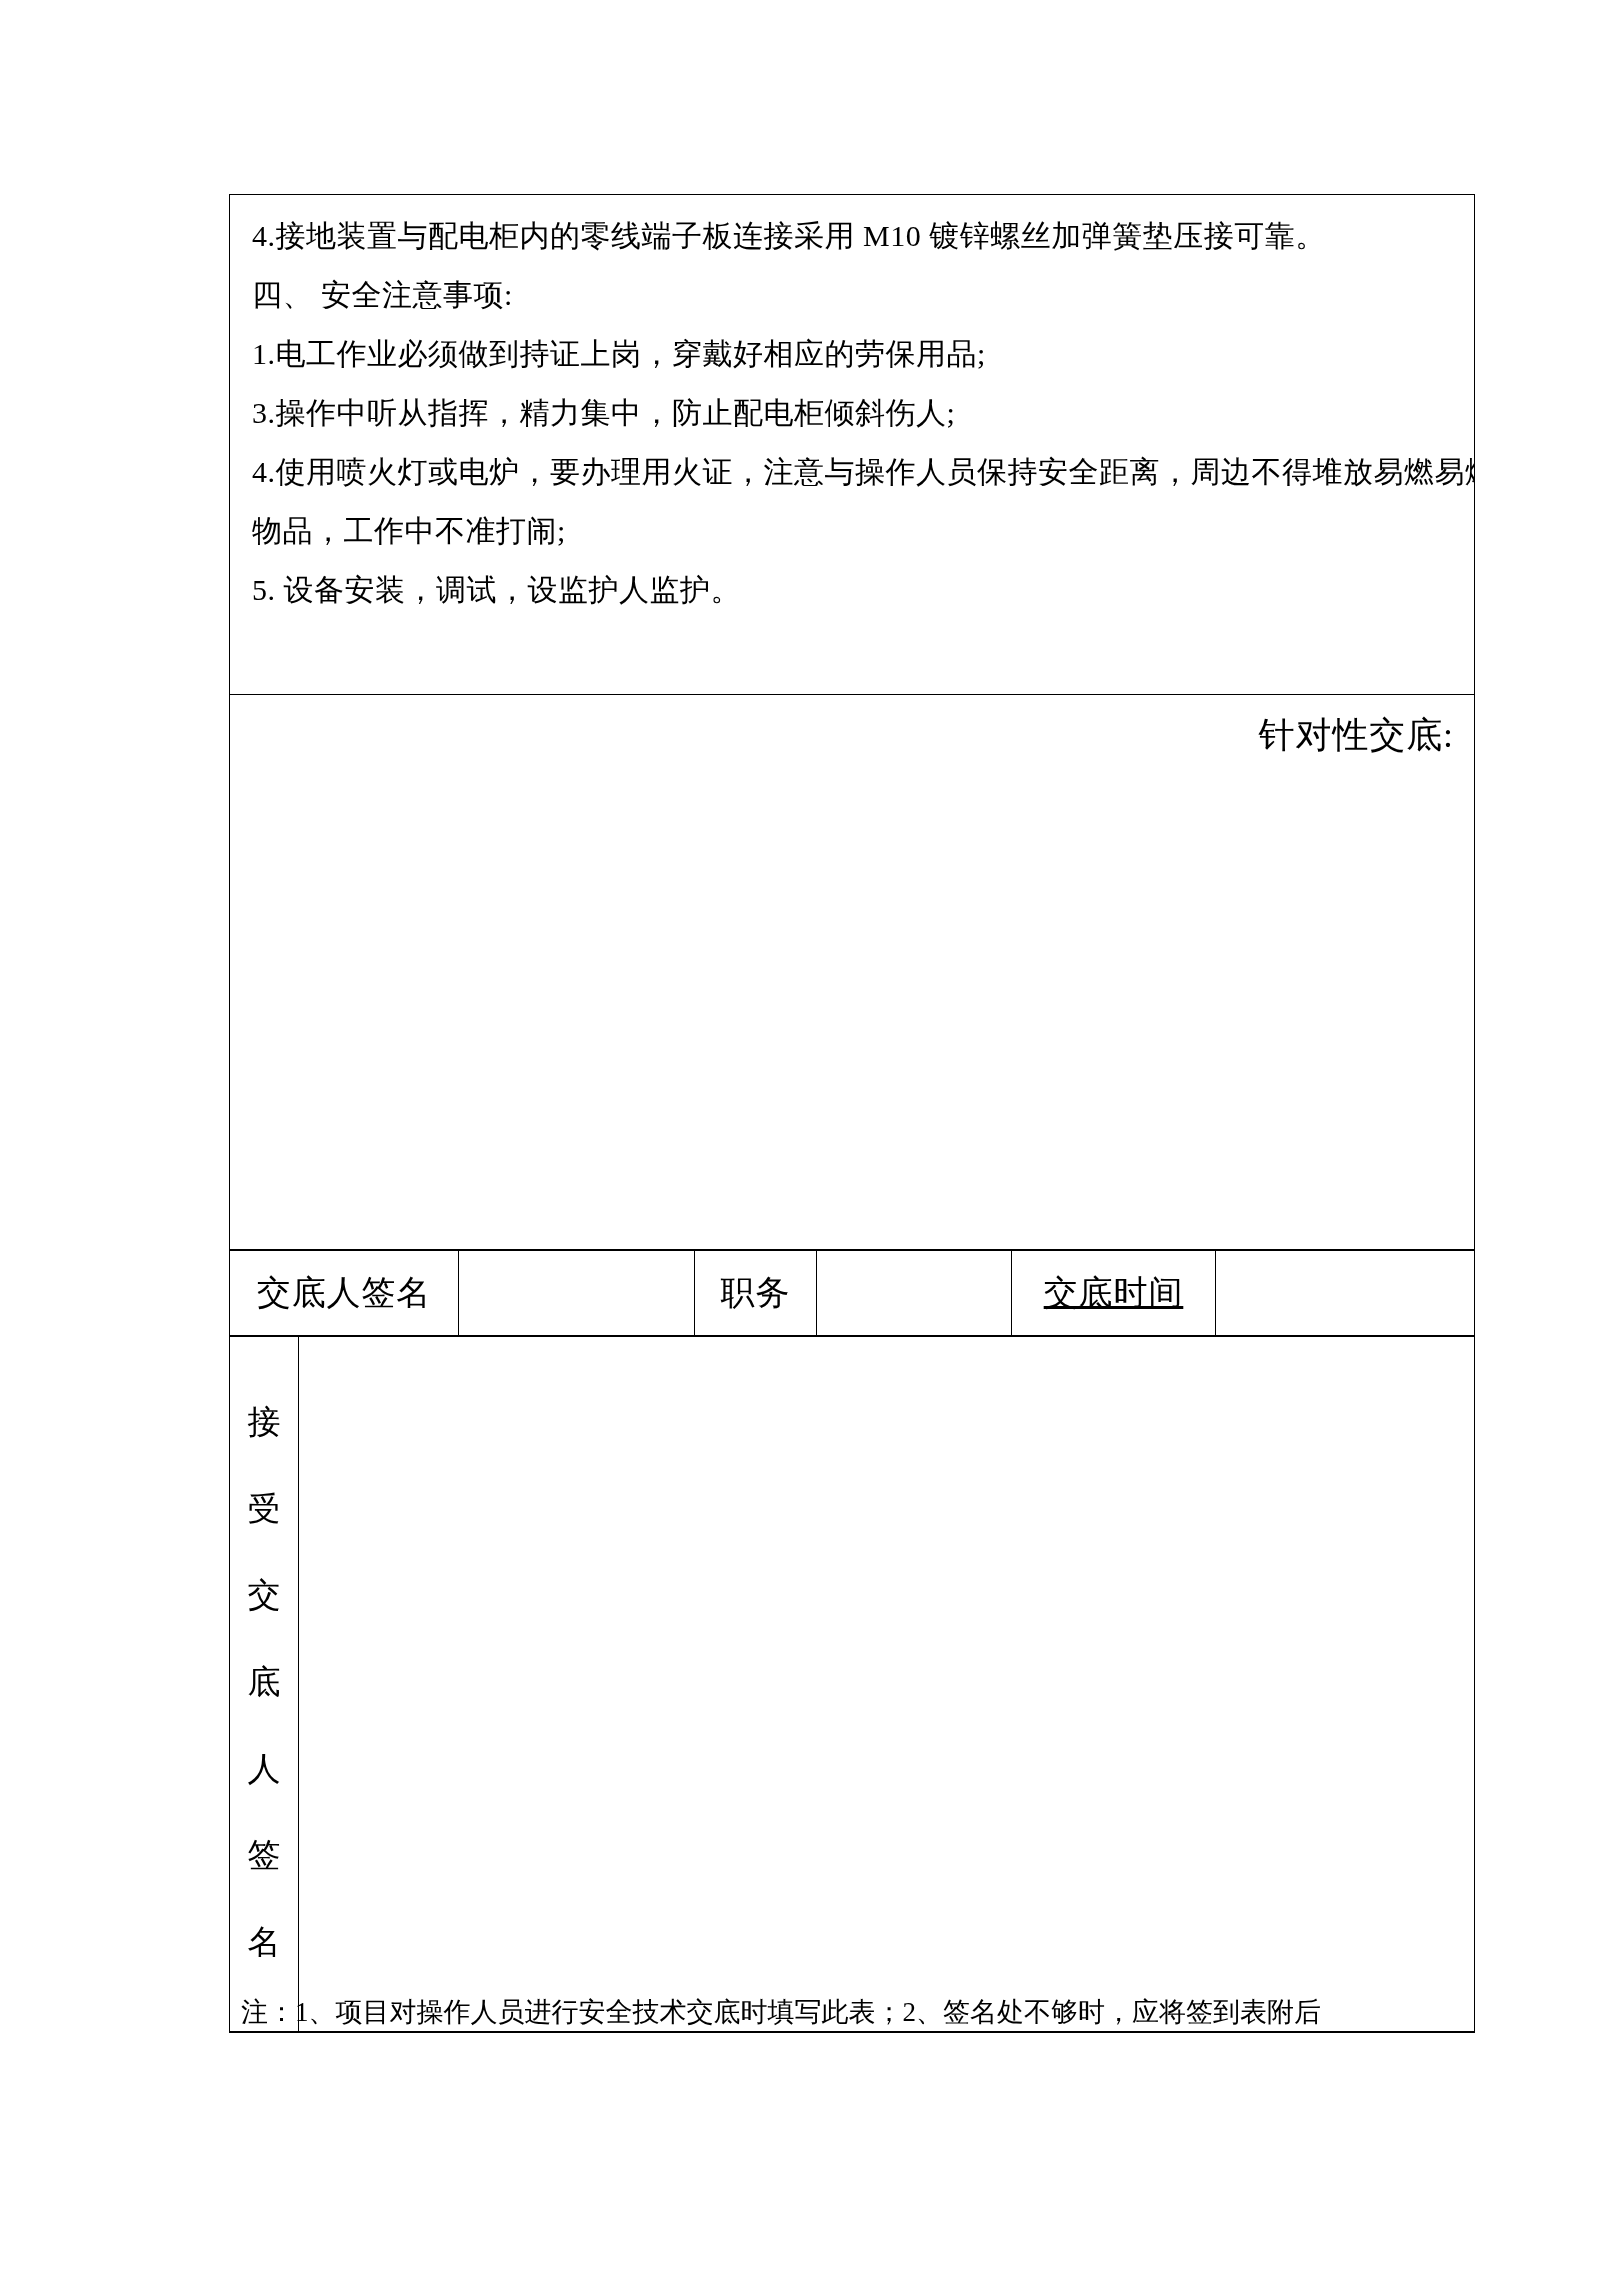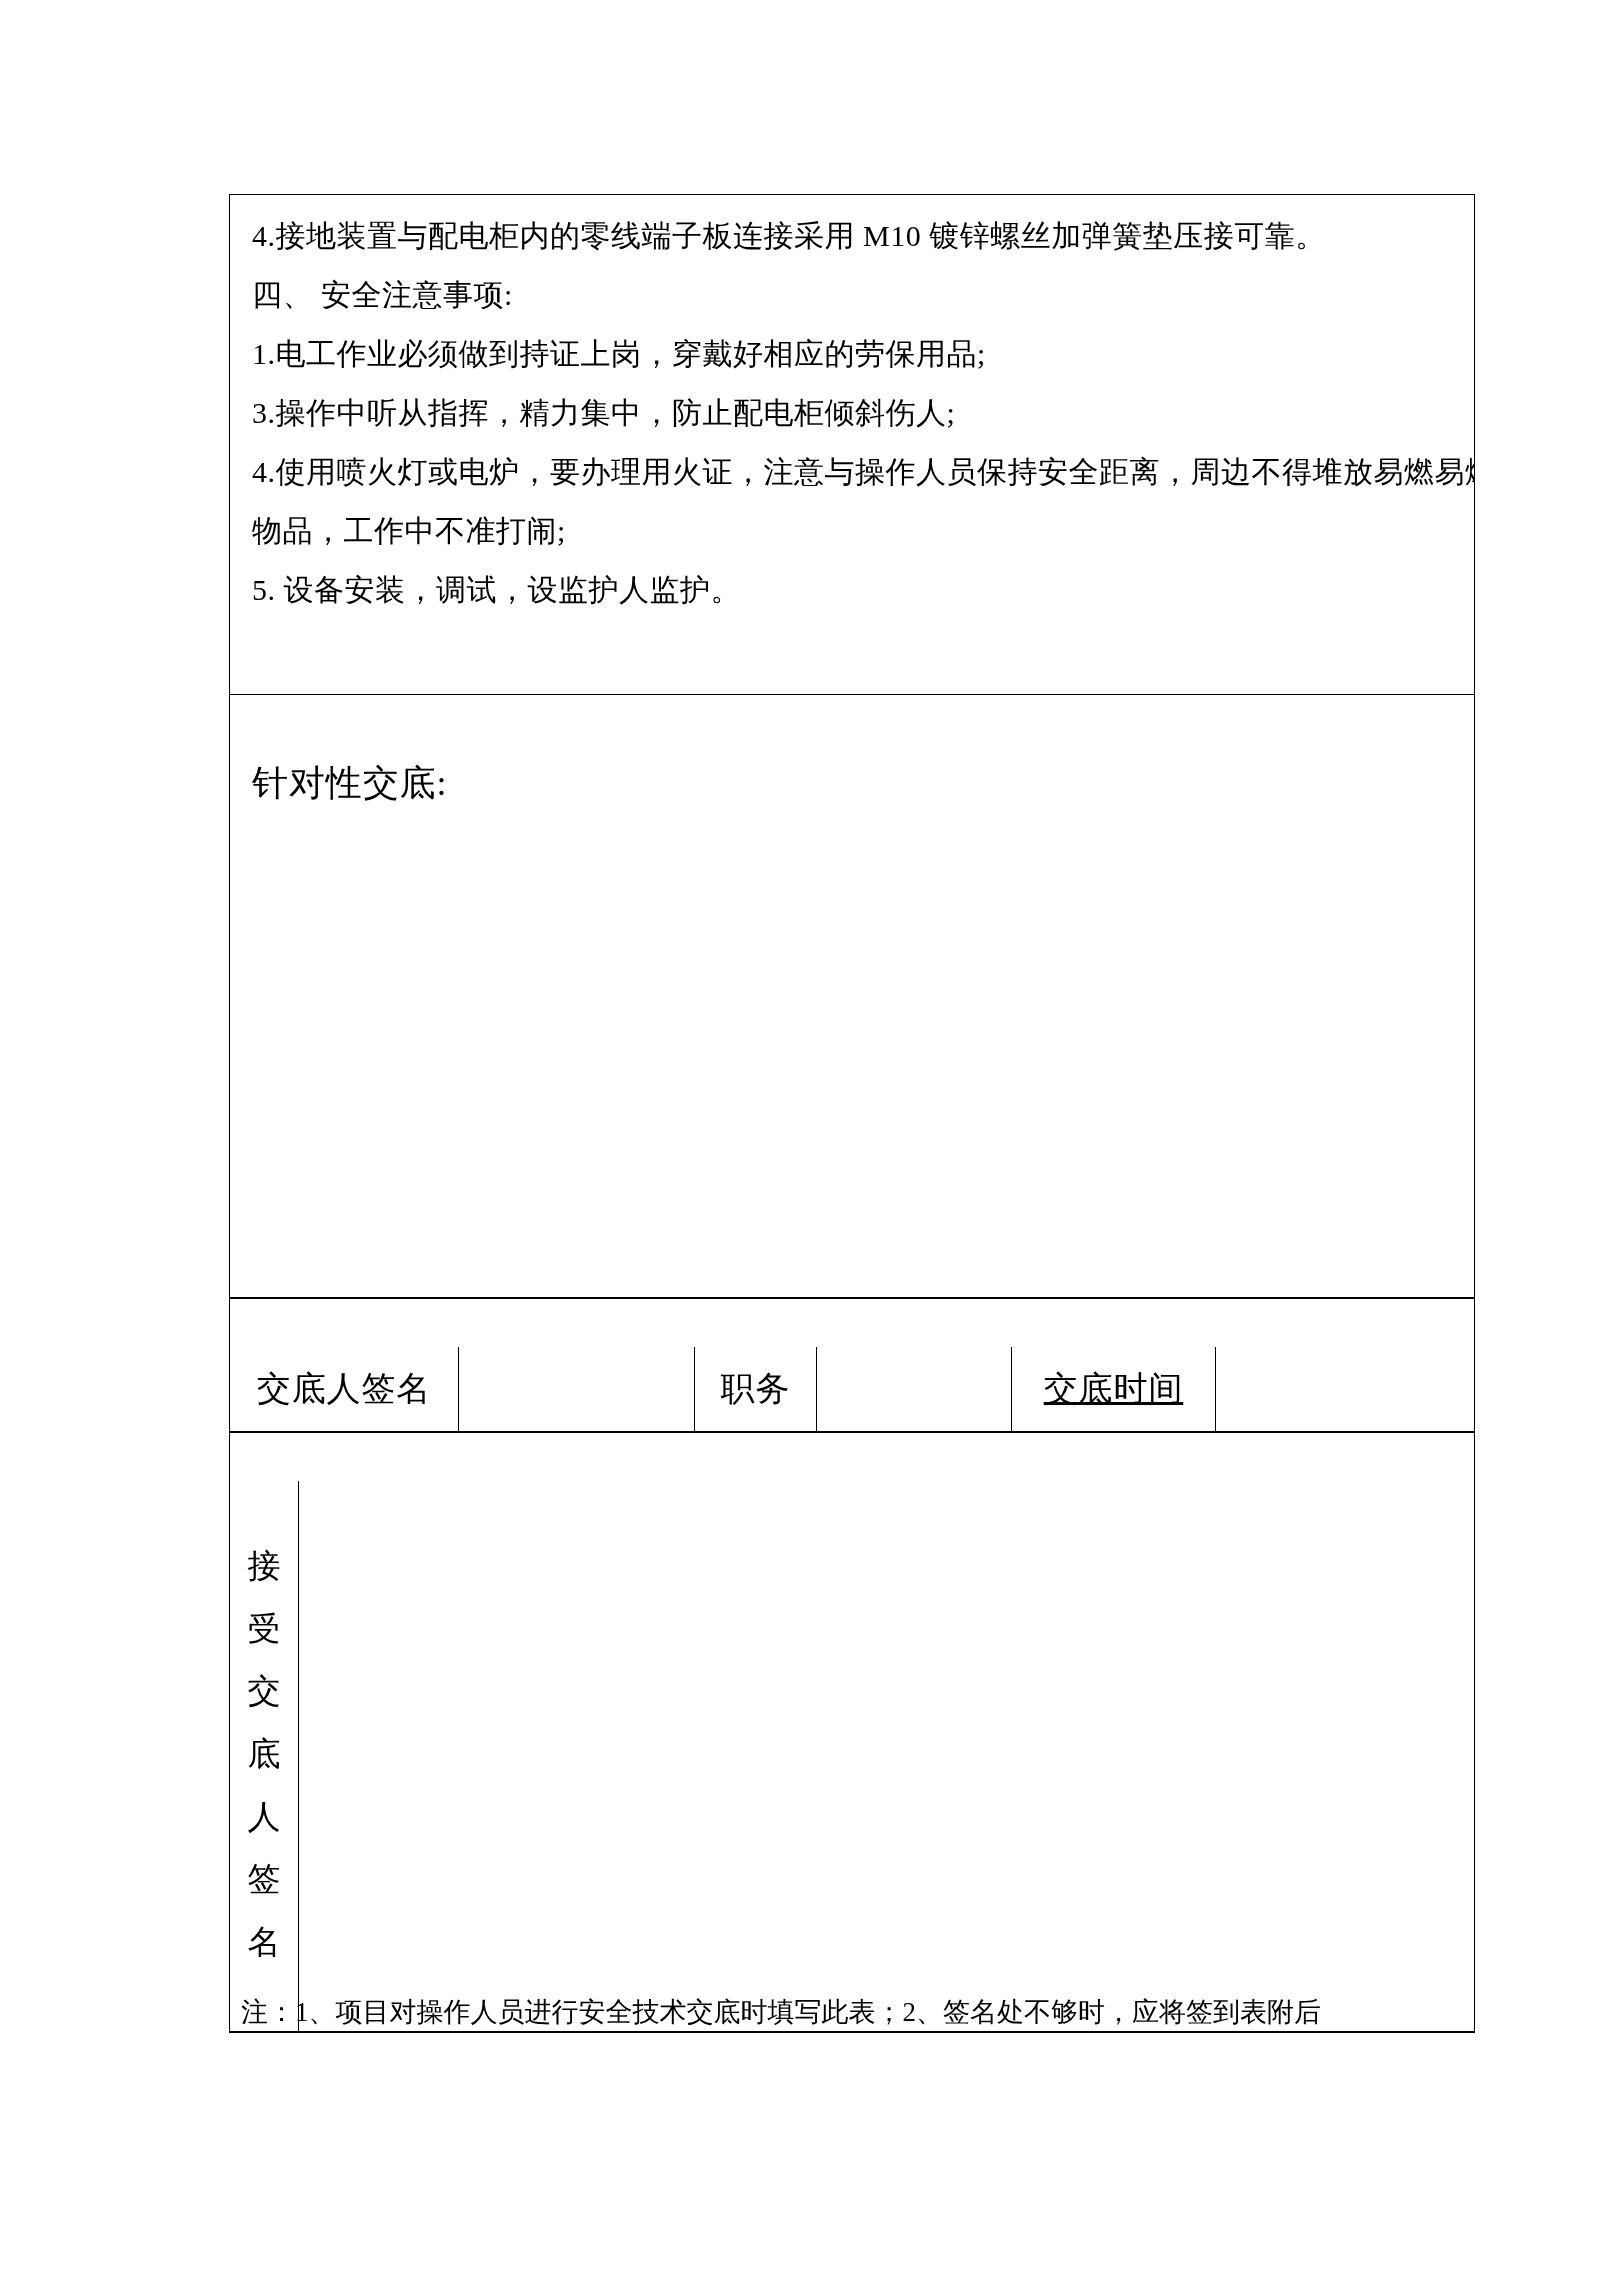--- a/index.html
+++ b/index.html
@@ -13,39 +13,39 @@
 
   .doc-table {
     position: absolute;
     left: 229px; top: 194px;
     width: 1246px; height: 1839px;
     border: 1.8px solid #000;
     border-bottom-width: 2.7px;
     display: flex;
     flex-direction: column;
     background: #fff;
-    gap: 48px;
   }
 
   
   .row-general {
     height: 500px;
     border-bottom: 1.8px solid #000;
     padding: 11px 20px 0 22px;
     font-size: 30px;
     overflow: hidden;
   }
   .gen-line { line-height: 59px; white-space: pre; letter-spacing: 0.5px; }
 
   
   .row-targeted {
     height: 556px;
     border-bottom: 2.7px solid #000;
     padding: 12.7px 20px 0 22px;
     position: relative;
+    text-align: right;
   }
   .targeted-label { font-size: 36px; line-height: 54px; letter-spacing: 0.9px; }
   .targeted-blank { position: absolute; left: 0; top: 72px; right: 0; bottom: 0; }
 
   
   .row-sign {
     height: 86px;
     border-bottom: 2.7px solid #000;
     display: flex;
     font-size: 34px;

